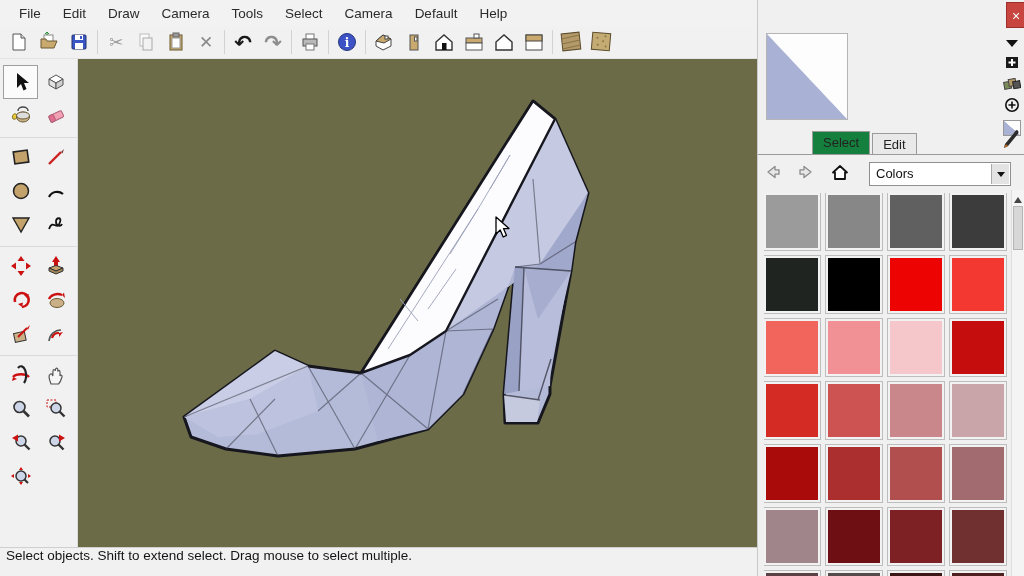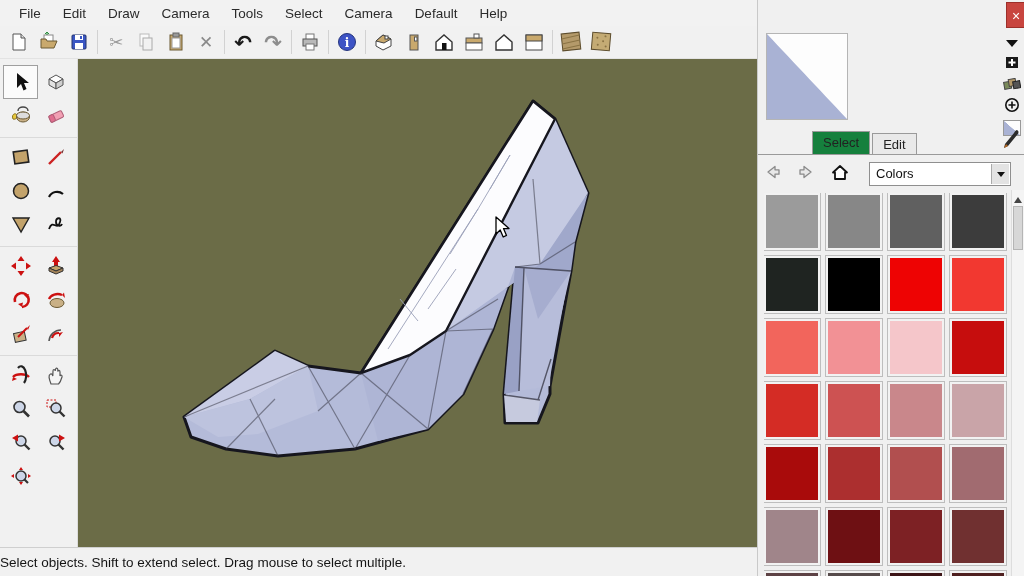--- a/index.html
+++ b/index.html
@@ -23,21 +23,21 @@
   .tool-group { display:flex; flex-wrap:wrap; padding:2px 2px 4px 3px; border-top:1px solid #dadada; }
   .tool-group:first-child { border-top:none; }
   .tool { width:35px; height:34px; display:flex; align-items:center; justify-content:center; border:1px solid transparent; }
   .tool.active { background:#fbfbfb; border-color:#9f9f9f; }
 
   
   .canvas { position:absolute; left:78px; top:59px; width:679px; height:489px; overflow:hidden; }
   .canvas svg { position:absolute; left:0; top:0; }
 
   
-  .statusbar { position:absolute; left:0; bottom:0; width:757px; height:29px; background:#f1f1f1; border-top:1px solid #cfcfcf; display:flex; align-items:center; }
+  .statusbar { position:absolute; left:0; bottom:0; width:757px; height:29px; background:#f1f1f1; border-top:1px solid #cfcfcf; display:flex; padding-left:6px; }
   .statusbar span { font-size:13.5px; color:#141414; }
 
   
   .materials { position:absolute; left:757px; top:0; width:267px; height:576px; background:#f0f0f0; border-left:1px solid #c9c9c9; overflow:hidden; }
   .m-title { position:absolute; left:0; top:0; width:100%; height:28px; text-align:center; font-size:15px; color:#1c1c1c; line-height:28px; border-bottom:1px solid #d6d6d6; }
   .m-close { position:absolute; right:-12px; top:2px; width:30px; height:26px; background:#c8453f; color:#fff; font-size:14px; text-align:left; padding-left:5px; line-height:26px; border:1px solid #9c2f2a; }
   .m-preview { position:absolute; left:8px; top:33px; width:82px; height:87px; border:1px solid #b5b5b5; background:linear-gradient(to top right,#a9b2d4 49.6%,#fdfdfd 50.4%); }
   .m-name { position:absolute; left:97px; top:37px; width:152px; height:23px; background:#f4f4f4; border:1px solid #bdbdbd; border-top-color:#8f8f8f; border-left-color:#8f8f8f; font-size:13px; color:#8b8b8b; line-height:21px; padding-left:7px; }
   .m-side-icons { position:absolute; right:2px; top:34px; width:20px; display:flex; flex-direction:column; align-items:center; gap:3px; }
   .m-mini-swatch { width:18px; height:16px; border:1px solid #999; background:linear-gradient(to top right,#a9b2d4 49%,#fdfdfd 51%); }

